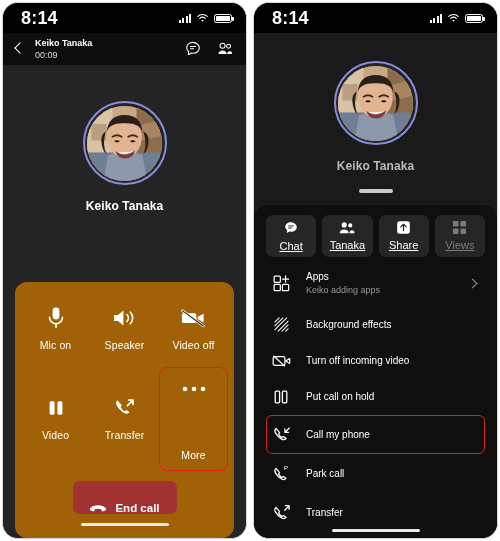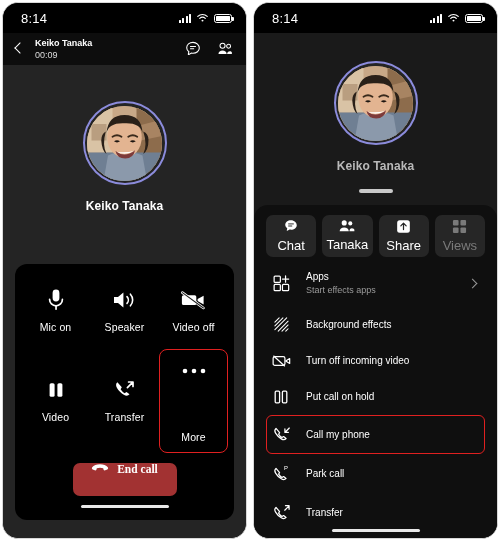--- a/index.html
+++ b/index.html
@@ -42,22 +42,22 @@
     height: 30px;
     flex: 0 0 30px;
     background: #000;
     display: flex;
     align-items: center;
     justify-content: space-between;
     padding: 0 14px 0 18px;
     color: #fff;
   }
   .status-time {
-    font-size: 13px;
-    font-weight: normal;
+    font-size: 18px;
+    font-weight: bold;
     letter-spacing: .2px;
   }
   .status-icons {
     display: flex;
     align-items: center;
     gap: 5px;
   }
   .bars { display: flex; align-items: flex-end; gap: 1.5px; height: 10px; }
   .bars i { display: block; width: 2px; background: #fff; border-radius: .5px; }
   .bars i:nth-child(1){ height: 3.5px; }
@@ -142,22 +142,22 @@
     font-weight: bold;
     color: #ffffff;
     letter-spacing: .1px;
   }
   .caller-name.dim { color: #b9b9b9; }
 
   
   .controls-panel {
     position: absolute;
     left: 12px; right: 12px;
-    bottom: 18px;
-    background: #000000;
+    bottom: 0;
+    background: #a16207;
     border-radius: 12px;
     padding: 14px 6px 8px;
     display: flex;
     flex-direction: column;
     align-items: center;
   }
   .ctrl-grid {
     width: 100%;
     display: grid;
     grid-template-columns: repeat(3, 1fr);
@@ -191,24 +191,24 @@
   .endcall {
     margin-top: 10px;
     width: 104px; height: 33px;
     background: #a23232;
     border: none;
     border-radius: 7px;
     color: #fff;
     font-size: 11.5px;
     font-weight: bold;
     display: flex;
-    align-items: flex-start;
+    align-items: flex-end;
     justify-content: center;
     gap: 8px;
-    font-family: Liberation Serif, serif;
+    font-family: Liberation Sans, sans-serif;
   }
   .endcall svg { display: block; }
 
   
   .home-ind {
     width: 88px; height: 3.5px;
     background: #e8e8e8;
     border-radius: 2px;
     margin: 9px auto 4px;
   }
@@ -250,21 +250,21 @@
     border-radius: 7px;
     height: 42px;
     display: flex;
     flex-direction: column;
     align-items: center;
     justify-content: center;
     gap: 4px;
     color: #fff;
   }
   .tab.disabled { color: #7a7a7a; }
-  .tab-label { font-size: 13px; }
+  .tab-label { font-size: 11px; text-decoration: underline; }
   .tab svg { display: block; }
 
   .menu { margin-top: 4px; display: flex; flex-direction: column; }
   .menu-row {
     display: flex;
     align-items: center;
     gap: 14px;
     padding: 10px 6px 10px 4px;
     border-radius: 6px;
     position: relative;
@@ -554,21 +554,21 @@
               <span class="menu-ico">
                 <svg width="17" height="17" viewBox="0 0 18 18">
                   <rect x="1.2" y="1.2" width="6.6" height="6.6" rx="1" fill="none" stroke="#fff" stroke-width="1.3"></rect>
                   <rect x="1.2" y="10" width="6.6" height="6.6" rx="1" fill="none" stroke="#fff" stroke-width="1.3"></rect>
                   <rect x="10" y="10" width="6.6" height="6.6" rx="1" fill="none" stroke="#fff" stroke-width="1.3"></rect>
                   <path d="M13.3 1v6.6M10 4.3h6.6" stroke="#fff" stroke-width="1.3" stroke-linecap="round"></path>
                 </svg>
               </span>
               <span class="menu-txt">
                 <div class="menu-title">Apps</div>
-                <div class="menu-sub">Start effects apps</div>
+                <div class="menu-sub">Keiko adding apps</div>
               </span>
               <span class="chev-right"></span>
             </div>
 
             <div class="menu-row">
               <span class="menu-ico">
                 <svg width="17" height="17" viewBox="0 0 18 18">
                   <g stroke="#fff" stroke-width="1.1" stroke-linecap="round">
                     <path d="M2 6.5l4.5-4.5M2 10.5l8.5-8.5M2 14.5l12.5-12.5M5.5 16l10.5-10.5M9.5 16l6.5-6.5M13.5 16l2.5-2.5"></path>
                   </g>

